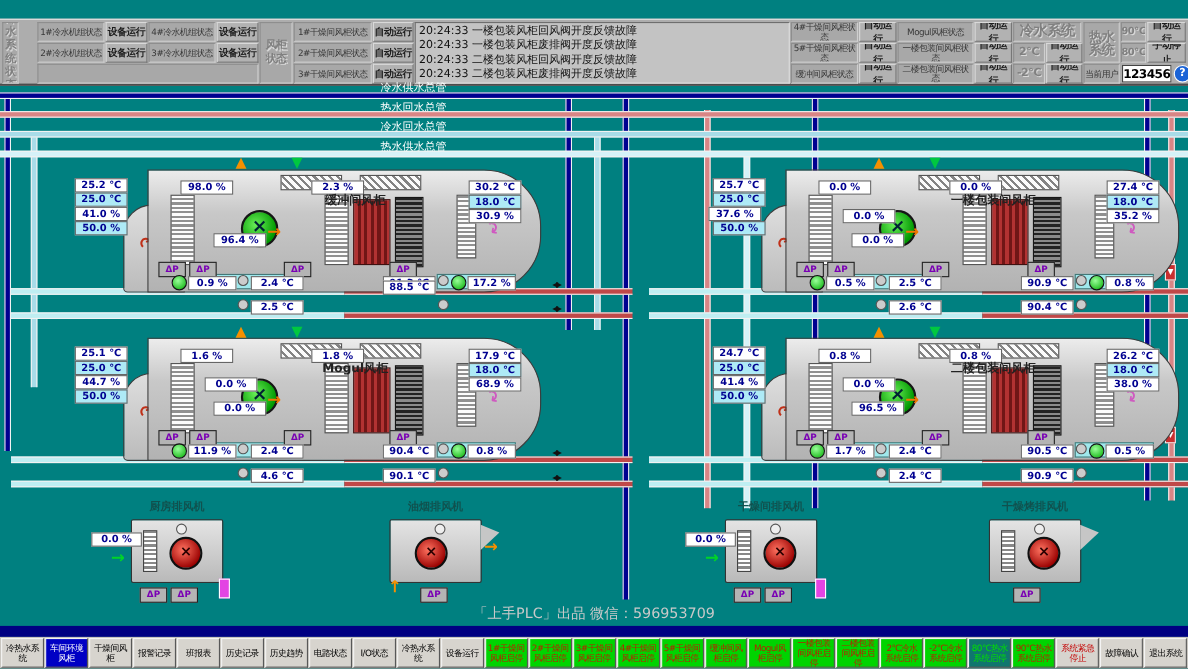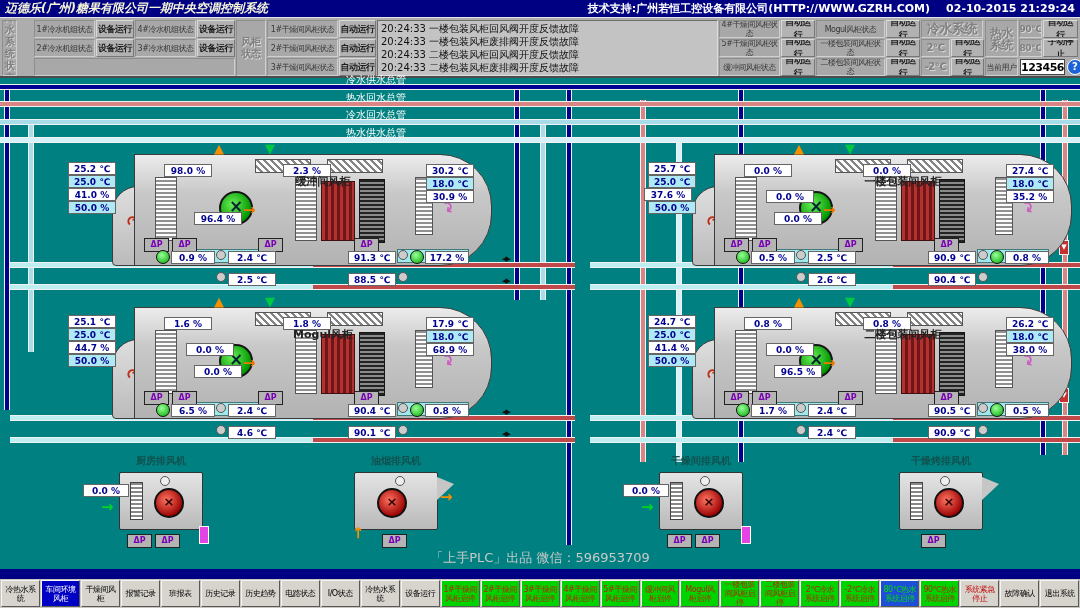--- a/index.html
+++ b/index.html
@@ -103,35 +103,28 @@
       font-size:13px}
   .navstrip{position:absolute;left:0;top:569px;width:1080px;height:10px;background:#000082}
   .toolbar{position:absolute;left:0;top:579px;width:1080px;height:29px;background:#c9c6c0;
       display:flex;gap:1px;padding:1px;box-sizing:border-box}
   .tbtn{flex:1 1 0;min-width:0;background:#d7d4ce;border:1px solid;
       border-color:#f4f4f4 #585858 #585858 #f4f4f4;color:#000;font-size:8px;line-height:9px;
       display:flex;align-items:center;justify-content:center;text-align:center;overflow:hidden;
       padding:0 1px;cursor:pointer;letter-spacing:-0.5px;font-family:inherit}
   .tbtn.active{background:#0000c4;color:#fff}
   .tbtn.green{background:#00d400;color:#b42400}
-  .tbtn.redb{background:#1d4ed8;color:#00e000}
+  .tbtn.redb{background:#0f766e;color:#00e000}
   .tbtn.estop{color:#c40000}
 </style>
 </head>
 <body>
 
 <div class="screen">
 
-  <div class="titlebar">
-    <span class="tb-title">迈德乐(广州)糖果有限公司一期中央空调控制系统</span>
-    <span class="tb-right">
-      <span class="tb-support">技术支持:广州若恒工控设备有限公司(HTTP://WWW.GZRH.COM)</span>
-      <span class="tb-date">02-10-2015 21:29:24</span>
-    </span>
-  </div>
 
   <div class="statusbar">
     <div class="sc sg" style="left:2px;top:2px;width:15px;height:56px;font-size:10px">冷水系统状态</div>
     <div class="sc" style="left:34px;top:2px;width:61px;height:18px">1#冷水机组状态</div>
     <div class="sv" style="left:96px;top:2px;width:38px;height:18px">设备运行</div>
     <div class="sc" style="left:135px;top:2px;width:61px;height:18px">4#冷水机组状态</div>
     <div class="sv" style="left:197px;top:2px;width:38px;height:18px">设备运行</div>
     <div class="sc" style="left:34px;top:21px;width:61px;height:18px">2#冷水机组状态</div>
     <div class="sv" style="left:96px;top:21px;width:38px;height:18px">设备运行</div>
     <div class="sc" style="left:135px;top:21px;width:61px;height:18px">3#冷水机组状态</div>
@@ -262,21 +255,21 @@
     <div class="vbox" style="left:113px;top:101px;width:44px">0.9 %</div>
     <div class="sensor" style="left:158px;top:100px"></div>
     <div class="vbox" style="left:170px;top:101px">2.4 ℃</div>
     <div class="vbox" style="left:290px;top:101px">91.3 ℃</div>
     <div class="sensor" style="left:340px;top:100px"></div>
     <div class="valve" style="left:352px;top:100px"></div>
     <div class="vbox" style="left:367px;top:101px;width:44px">17.2 %</div>
     <span class="bt" style="left:444px;top:104px">◀▶</span>
     <div class="sensor" style="left:158px;top:122px"></div>
     <div class="vbox" style="left:170px;top:123px">2.5 ℃</div>
-    <div class="vbox" style="left:290px;top:123px">88.5 ℃</div>
+    <div class="vbox" style="left:290px;top:105px">88.5 ℃</div>
     <div class="sensor" style="left:340px;top:122px"></div>
     <span class="bt" style="left:444px;top:126px">◀▶</span>
   </div>
 
   <div class="ahu" style="left:638px;top:150px">
     <div class="ph c-cyan" style="left:-48px;top:112px;width:303px"></div>
     <div class="ph c-red" style="left:255px;top:112px;width:190px"></div>
     <div class="ph c-cyan" style="left:-48px;top:134px;width:303px"></div>
     <div class="ph c-red" style="left:255px;top:134px;width:190px"></div>
     <div class="nose">
@@ -362,21 +355,21 @@
     <div class="vbox" style="left:368px;top:14px">17.9 ℃</div>
     <div class="vbox sp" style="left:368px;top:27px">18.0 ℃</div>
     <div class="vbox" style="left:368px;top:40px">68.9 %</div>
     <div class="vbox" style="left:128px;top:40px">0.0 %</div>
     <div class="vbox" style="left:136px;top:62px">0.0 %</div>
     <div class="dpbox" style="left:86px;top:88px">ΔP</div>
     <div class="dpbox" style="left:114px;top:88px">ΔP</div>
     <div class="dpbox" style="left:200px;top:88px">ΔP</div>
     <div class="dpbox" style="left:296px;top:88px">ΔP</div>
     <div class="valve" style="left:98px;top:100px"></div>
-    <div class="vbox" style="left:113px;top:101px;width:44px">6.5 %</div>
+    <div class="vbox" style="left:113px;top:101px;width:44px">11.9 %</div>
     <div class="sensor" style="left:158px;top:100px"></div>
     <div class="vbox" style="left:170px;top:101px">2.4 ℃</div>
     <div class="vbox" style="left:290px;top:101px">90.4 ℃</div>
     <div class="sensor" style="left:340px;top:100px"></div>
     <div class="valve" style="left:352px;top:100px"></div>
     <div class="vbox" style="left:367px;top:101px;width:44px">0.8 %</div>
     <span class="bt" style="left:444px;top:104px">◀▶</span>
     <div class="sensor" style="left:158px;top:122px"></div>
     <div class="vbox" style="left:170px;top:123px">4.6 ℃</div>
     <div class="vbox" style="left:290px;top:123px">90.1 ℃</div>

